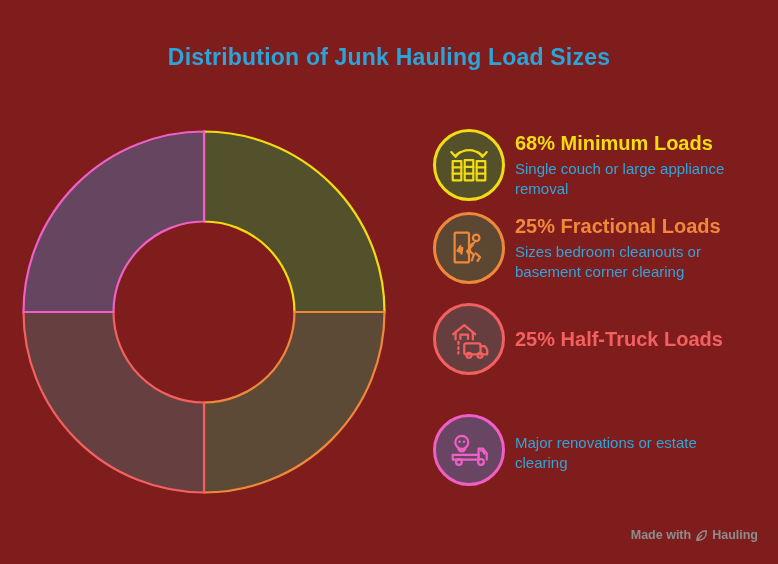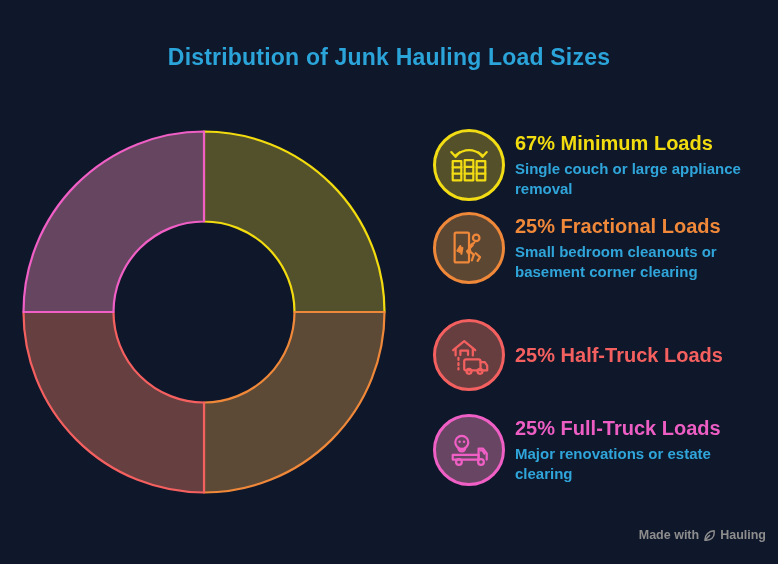--- a/index.html
+++ b/index.html
@@ -1,29 +1,29 @@
 <!DOCTYPE html>
 <html><head>
 <meta charset="utf-8">
 <style>
   html,body{margin:0;padding:0;background:#000;}
-  .stage{position:relative;width:778px;height:564px;background:#0f172a;overflow:hidden;
+  .stage{position:relative;width:778px;height:564px;background:#7f1d1d;overflow:hidden;
          font-family:"Liberation Sans",sans-serif;}
   .main-title{position:absolute;top:44px;left:0;right:0;margin:0;text-align:center;
               font-size:23px;font-weight:bold;letter-spacing:.2px;}
   .donut-svg{position:absolute;left:18px;top:126px;}
   .lrow{position:absolute;left:433px;display:flex;align-items:center;gap:10px;height:72px;}
   .circ{width:72px;height:72px;border-radius:50%;border:3px solid;box-sizing:border-box;
         display:flex;align-items:center;justify-content:center;flex:0 0 72px;}
   .circ svg{display:block;}
   .txt{display:flex;flex-direction:column;}
   .ltitle{font-size:20px;font-weight:bold;line-height:22px;}
-  .ldesc{font-size:15px;font-weight:bold;line-height:20px;margin-top:5px;
+  .ldesc{font-size:15px;font-weight:normal;line-height:20px;margin-top:5px;
          width:252px;white-space:pre-line;}
-  .watermark{position:absolute;right:12px;top:528px;display:flex;align-items:center;gap:4px;
+  .watermark{position:absolute;right:20px;top:528px;display:flex;align-items:center;gap:4px;
              font-size:12.5px;font-weight:bold;}
 </style>
 </head>
 <body>
 
 <div class="stage">
 
   <h1 class="main-title" style="color: rgb(43, 164, 218);">Distribution of Junk Hauling Load Sizes</h1>
 
   <svg class="donut-svg" width="372" height="372" viewBox="0 0 372 372">
@@ -41,46 +41,46 @@
           <path d="M10,14 Q24,3 38,14"></path>
           <path d="M5.5,10.5 L10,15.5 L14.5,10.8" fill="none"></path>
           <path d="M33.5,10.8 L38,15.5 L42.5,10.5" fill="none"></path>
           <rect x="7" y="20" width="9" height="20"></rect>
           <rect x="19.5" y="19" width="9" height="21"></rect>
           <rect x="32" y="20" width="9" height="20"></rect>
           <path d="M7,26.5 h9 M19.5,26 h9 M32,26.5 h9 M7,33 h9 M19.5,33 h9 M32,33 h9"></path>
         </svg>
       </div>
       <div class="txt">
-        <div class="ltitle" style="color: rgb(242, 220, 15);">67% Minimum Loads</div>
+        <div class="ltitle" style="color: rgb(242, 220, 15);">68% Minimum Loads</div>
         <div class="ldesc" style="color: rgb(47, 165, 218);">Single couch or large appliance
 removal</div>
       </div>
     </div>
 
     <div class="lrow" style="top:212px">
       <div class="circ" style="border-color: rgb(240, 136, 58); background: rgb(92, 71, 51); color: rgb(240, 136, 58);">
         <svg width="46" height="46" viewBox="0 0 48 48" fill="none" stroke="currentColor" stroke-width="2.3" stroke-linecap="round" stroke-linejoin="round">
           <rect x="9" y="8" width="15" height="31" rx="1.5"></rect>
           <path d="M12,27 L15,22 L14,28 L17,24 L16,30"></path>
           <circle cx="31.5" cy="13.5" r="3.4"></circle>
           <path d="M29.5,18.5 C25,20 23.5,25 26,28.5 L29,31"></path>
           <path d="M28,21 L22,27.5 L23.5,29.5"></path>
           <path d="M29,31 L27,37"></path>
           <path d="M31,29.5 L35.5,33.5 L33,37.5"></path>
         </svg>
       </div>
       <div class="txt">
         <div class="ltitle" style="color: rgb(240, 136, 58);">25% Fractional Loads</div>
-        <div class="ldesc" style="color: rgb(47, 165, 218);">Small bedroom cleanouts or
+        <div class="ldesc" style="color: rgb(47, 165, 218);">Sizes bedroom cleanouts or
 basement corner clearing</div>
       </div>
     </div>
 
-    <div class="lrow" style="top:319px">
+    <div class="lrow" style="top:303px">
       <div class="circ" style="border-color: rgb(244, 96, 95); background: rgb(103, 62, 64); color: rgb(244, 96, 95);">
         <svg width="46" height="46" viewBox="0 0 48 48" fill="none" stroke="currentColor" stroke-width="2.3" stroke-linecap="round" stroke-linejoin="round">
           <path d="M7.5,19 L19,9.5 L30.5,19"></path>
           <path d="M10,17 L10,24.5 M28,17 L28,24.5"></path>
           <path d="M15,24 V19.5 H23 V24"></path>
           <path d="M13,27 V39" stroke-dasharray="2.2,3.2"></path>
           <rect x="19" y="28.5" width="17" height="11.5" rx="2"></rect>
           <path d="M36,31.5 H40.5 L43,35 V40 H36"></path>
           <circle cx="24" cy="41" r="2.6"></circle>
           <circle cx="35.5" cy="41" r="2.6"></circle>
@@ -100,21 +100,20 @@
           <circle cx="18.8" cy="15.5" r="1.3" fill="currentColor" stroke="none"></circle>
           <path d="M15,23.5 V25 M18,23.5 V25"></path>
           <path d="M7,29 H34 V34 H7 Z"></path>
           <path d="M34,34 V22.5 H38.5 L42.5,27.5 V34"></path>
           <path d="M36,24.5 H38 L40.2,27.8"></path>
           <circle cx="13.5" cy="36.5" r="3"></circle>
           <circle cx="36.5" cy="36.5" r="3"></circle>
         </svg>
       </div>
       <div class="txt">
-        <div class="ltitle" style="color: rgb(237, 94, 196);">25% Full-Truck Loads</div>
         <div class="ldesc" style="color: rgb(47, 165, 218);">Major renovations or estate
 clearing</div>
       </div>
     </div>
 
   </div>
 
   <div class="watermark" style="color: rgb(141, 141, 141);">
     <span>Made with</span>
     <svg width="13" height="13" viewBox="0 0 14 14">

